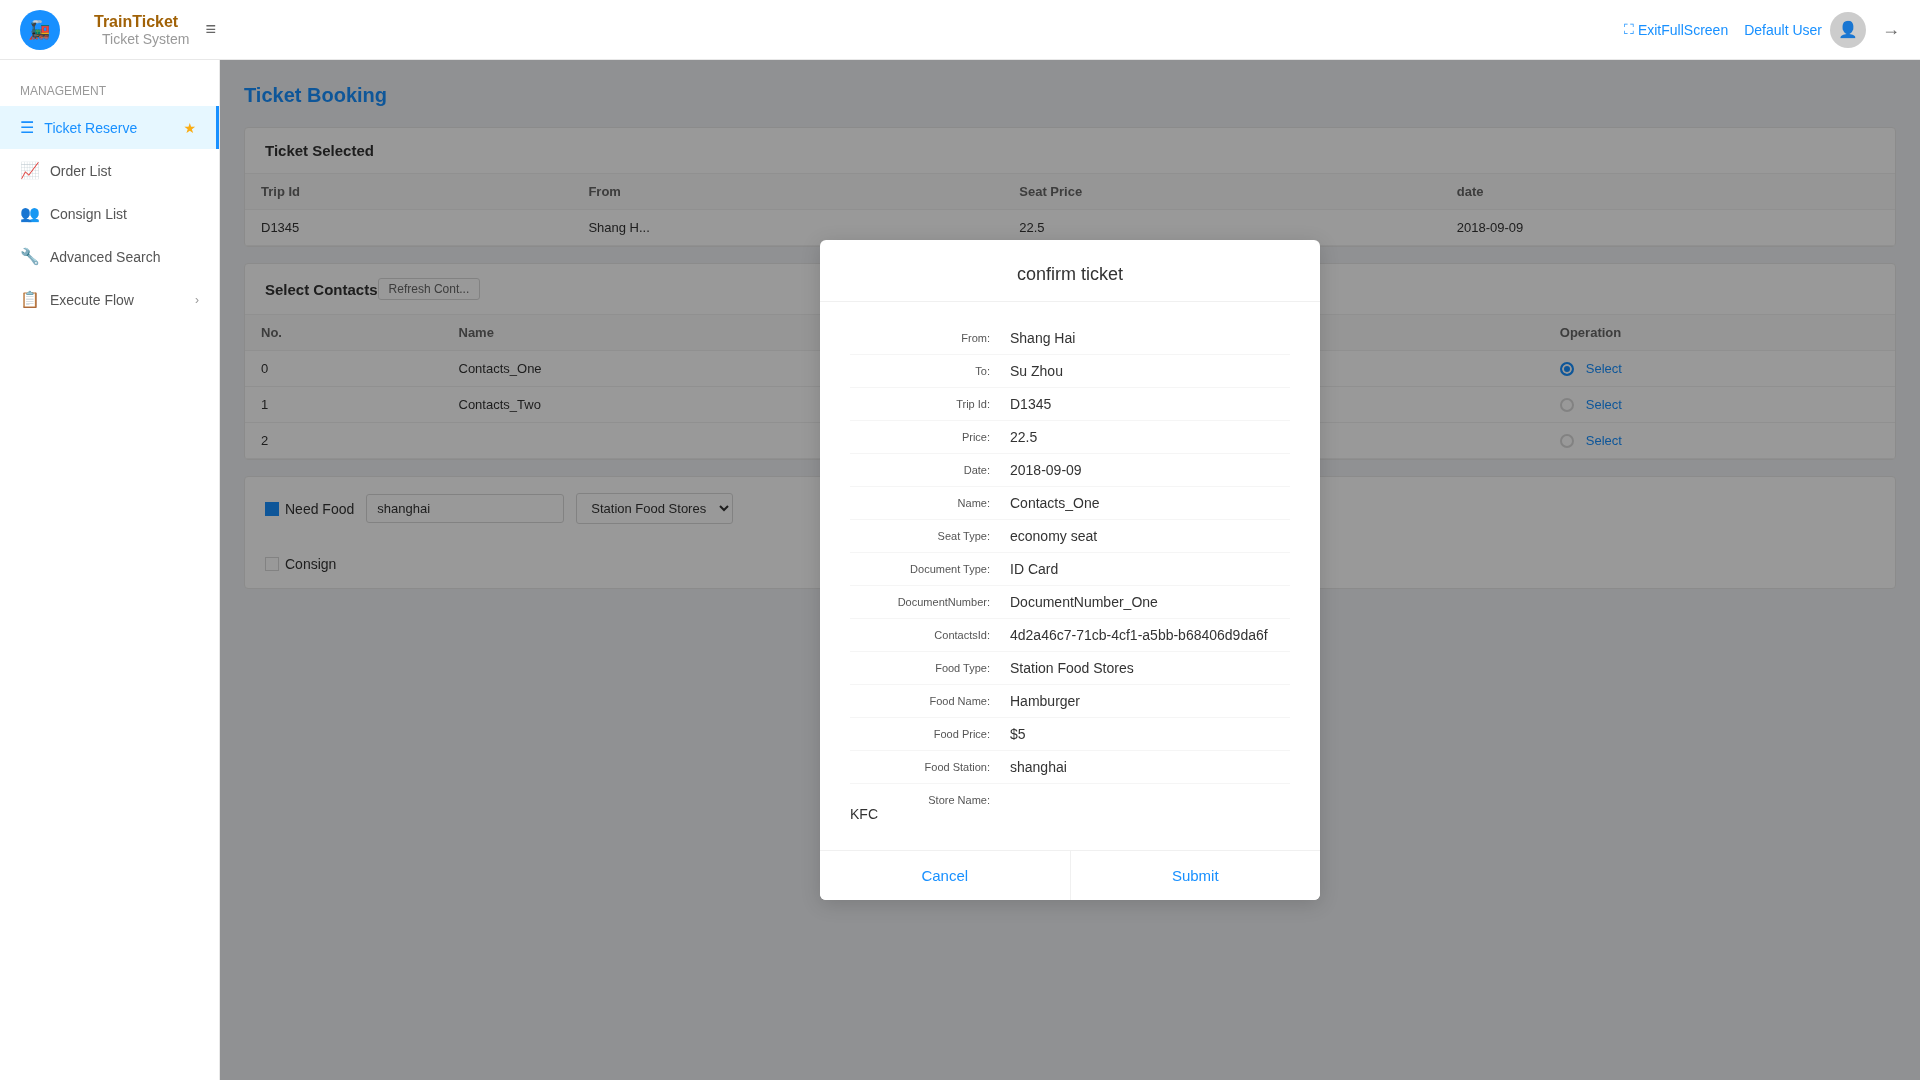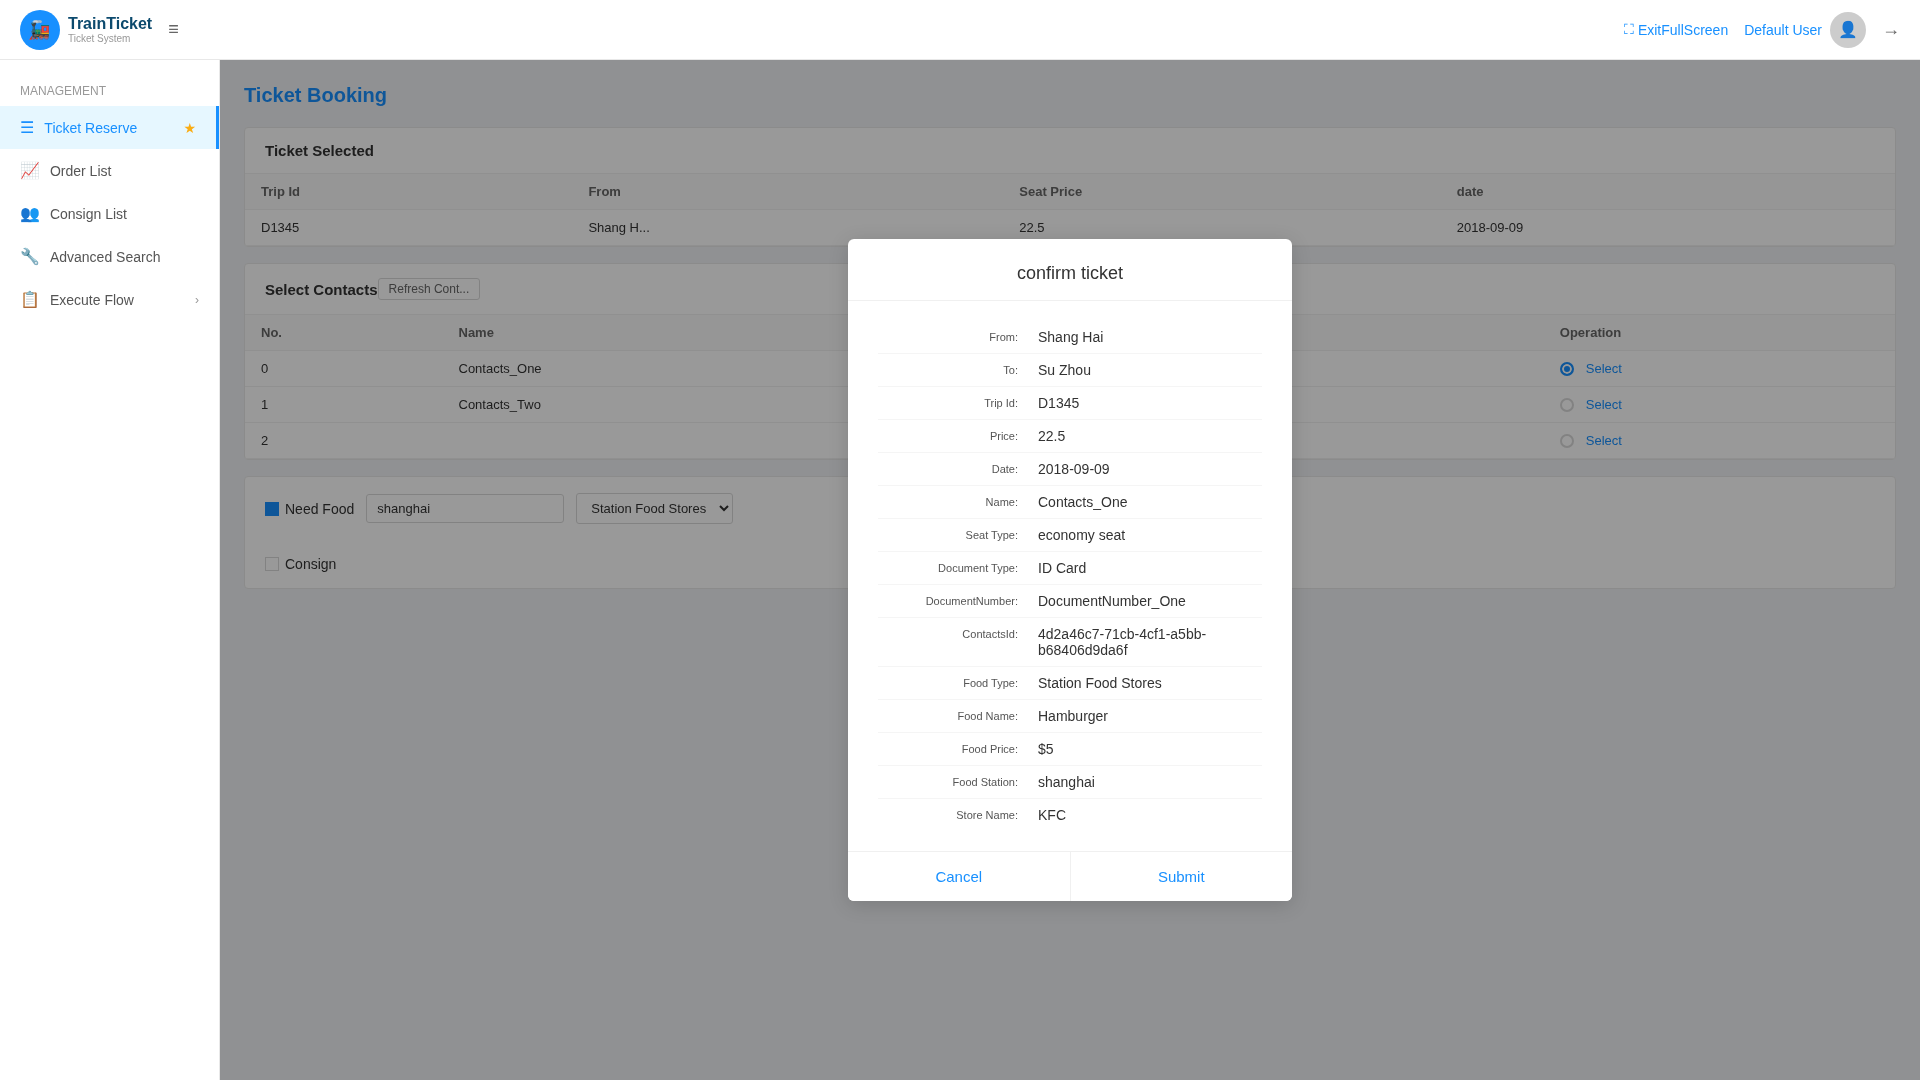--- a/index.html
+++ b/index.html
@@ -12,22 +12,22 @@
       border-bottom: 1px solid #e8e8e8; position: relative; z-index: 10;
     }
     .header-left { display: flex; align-items: center; gap: 16px; }
     .logo { display: flex; align-items: center; gap: 8px; }
     .logo-icon {
       width: 40px; height: 40px; border-radius: 50%;
       background: #1890ff; display: flex; align-items: center; justify-content: center;
       color: white; font-size: 18px;
     }
     .logo-text { display: flex; flex-direction: column; }
-    .logo-title { font-size: 16px; font-weight: bold; color: #0c4a6e; }
-    .logo-subtitle { font-size: 10px; color: #999; }
+    .logo-title { font-size: 16px; font-weight: bold; color: #a16207; margin-left: 26px; }
+    .logo-subtitle { font-size: 14px; color: #999; margin-left: 34px; }
     .menu-icon { font-size: 18px; color: #666; cursor: pointer; }
     .header-right { display: flex; align-items: center; gap: 16px; }
     .exit-fullscreen { color: #1890ff; font-size: 14px; cursor: pointer; display: flex; align-items: center; gap: 4px; }
     .user-info { display: flex; align-items: center; gap: 8px; color: #1890ff; font-size: 14px; cursor: pointer; }
     .avatar { width: 36px; height: 36px; border-radius: 50%; background: #ccc; overflow: hidden; display: flex; align-items: center; justify-content: center; font-size: 16px; }
     .logout-icon { font-size: 18px; color: #666; cursor: pointer; }
 
     
     .layout { display: flex; height: calc(1080px - 60px); }
 
@@ -77,34 +77,34 @@
 
     
     .overlay {
       position: absolute; top: 0; left: 0; right: 0; bottom: 0;
       background: rgba(0,0,0,0.4); z-index: 100;
       display: flex; align-items: center; justify-content: center;
     }
 
     
     .modal {
-      background: #fff; border-radius: 6px; width: 444px;
+      background: #fff; border-radius: 6px; width: 500px;
       box-shadow: 0 4px 20px rgba(0,0,0,0.15);
       overflow: hidden;
     }
     .modal-title {
       text-align: center; font-size: 18px; color: #333;
       padding: 24px 20px 16px; border-bottom: 1px solid #f0f0f0;
     }
     .modal-body { padding: 20px 30px; }
     .modal-row {
       display: flex; align-items: flex-start; padding: 8px 0;
       border-bottom: 1px solid #f5f5f5;
     }
-    .modal-row:last-child { border-bottom: none; }
+    .modal-row:last-child { border-bottom: none; flex-direction: column; }
     .modal-label { width: 160px; text-align: right; color: #555; font-size: 11px; padding-right: 20px; flex-shrink: 0; padding-top: 2px; }
     .modal-value { flex: 1; color: #333; font-size: 14px; }
     .modal-footer {
       display: flex; border-top: 1px solid #f0f0f0;
     }
     .modal-btn {
       flex: 1; padding: 16px; text-align: center; font-size: 15px;
       cursor: pointer; border: none; background: #fff;
     }
     .modal-btn.cancel { color: #1890ff; border-right: 1px solid #f0f0f0; }

